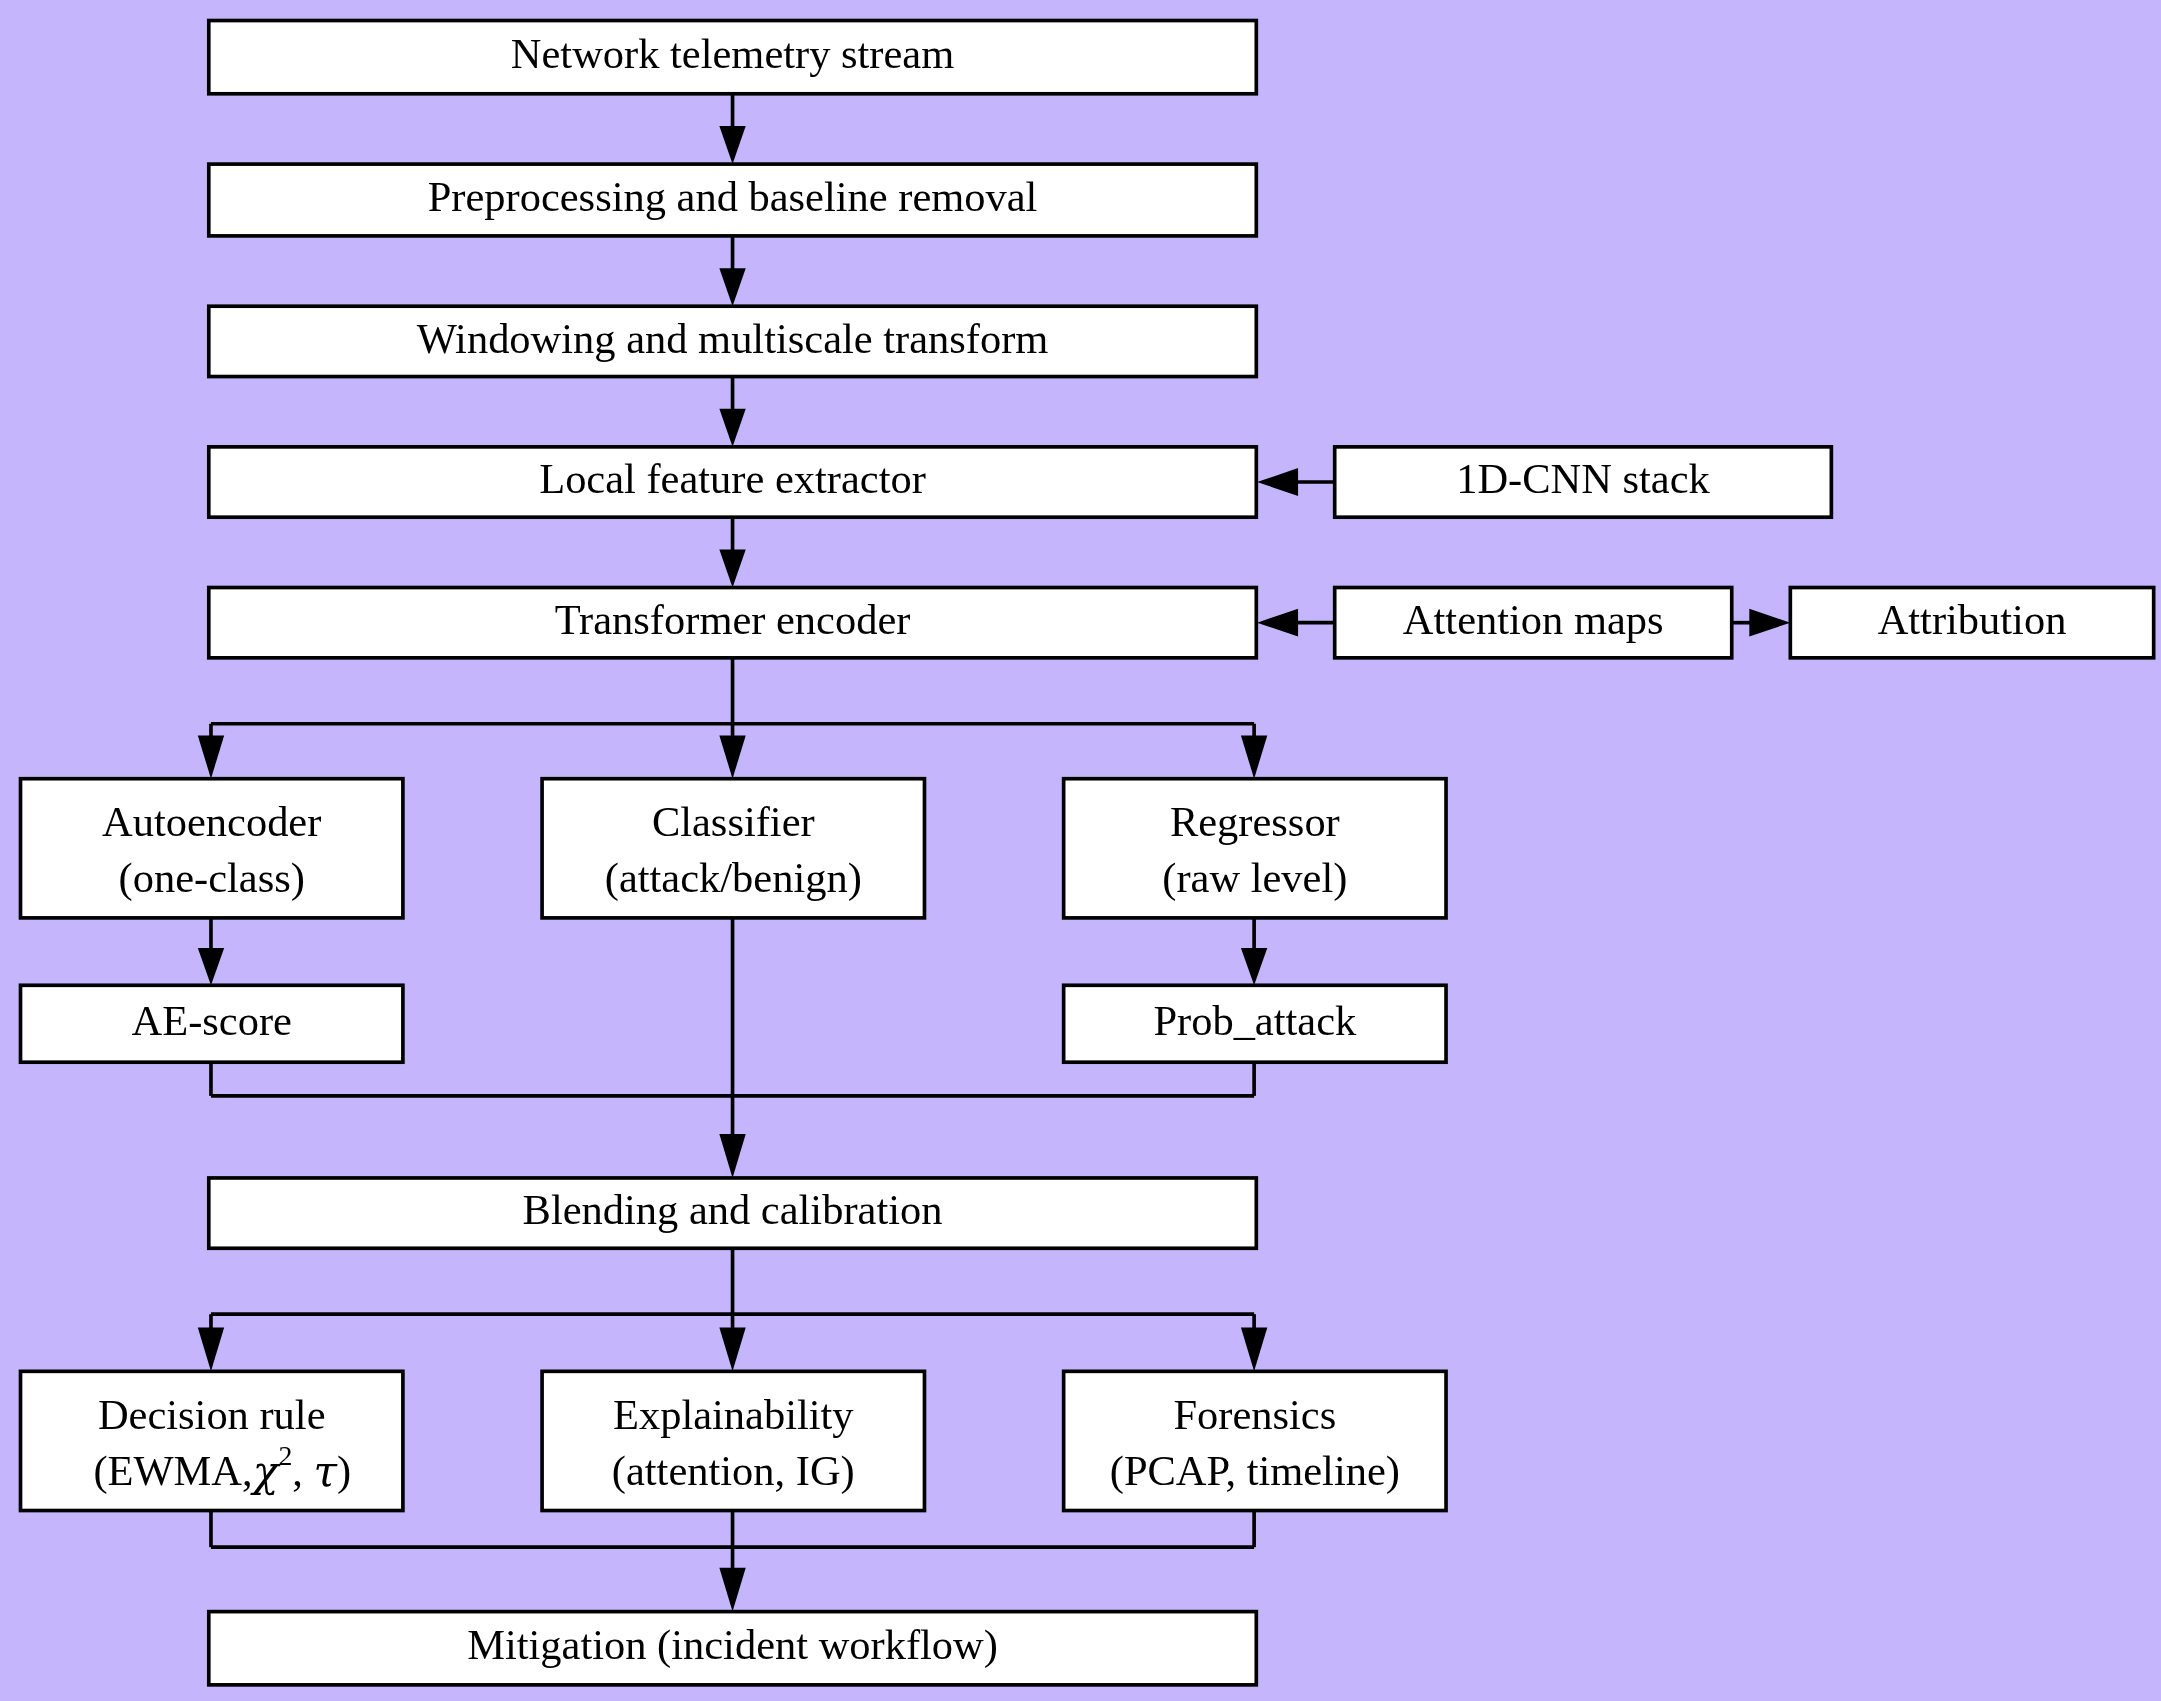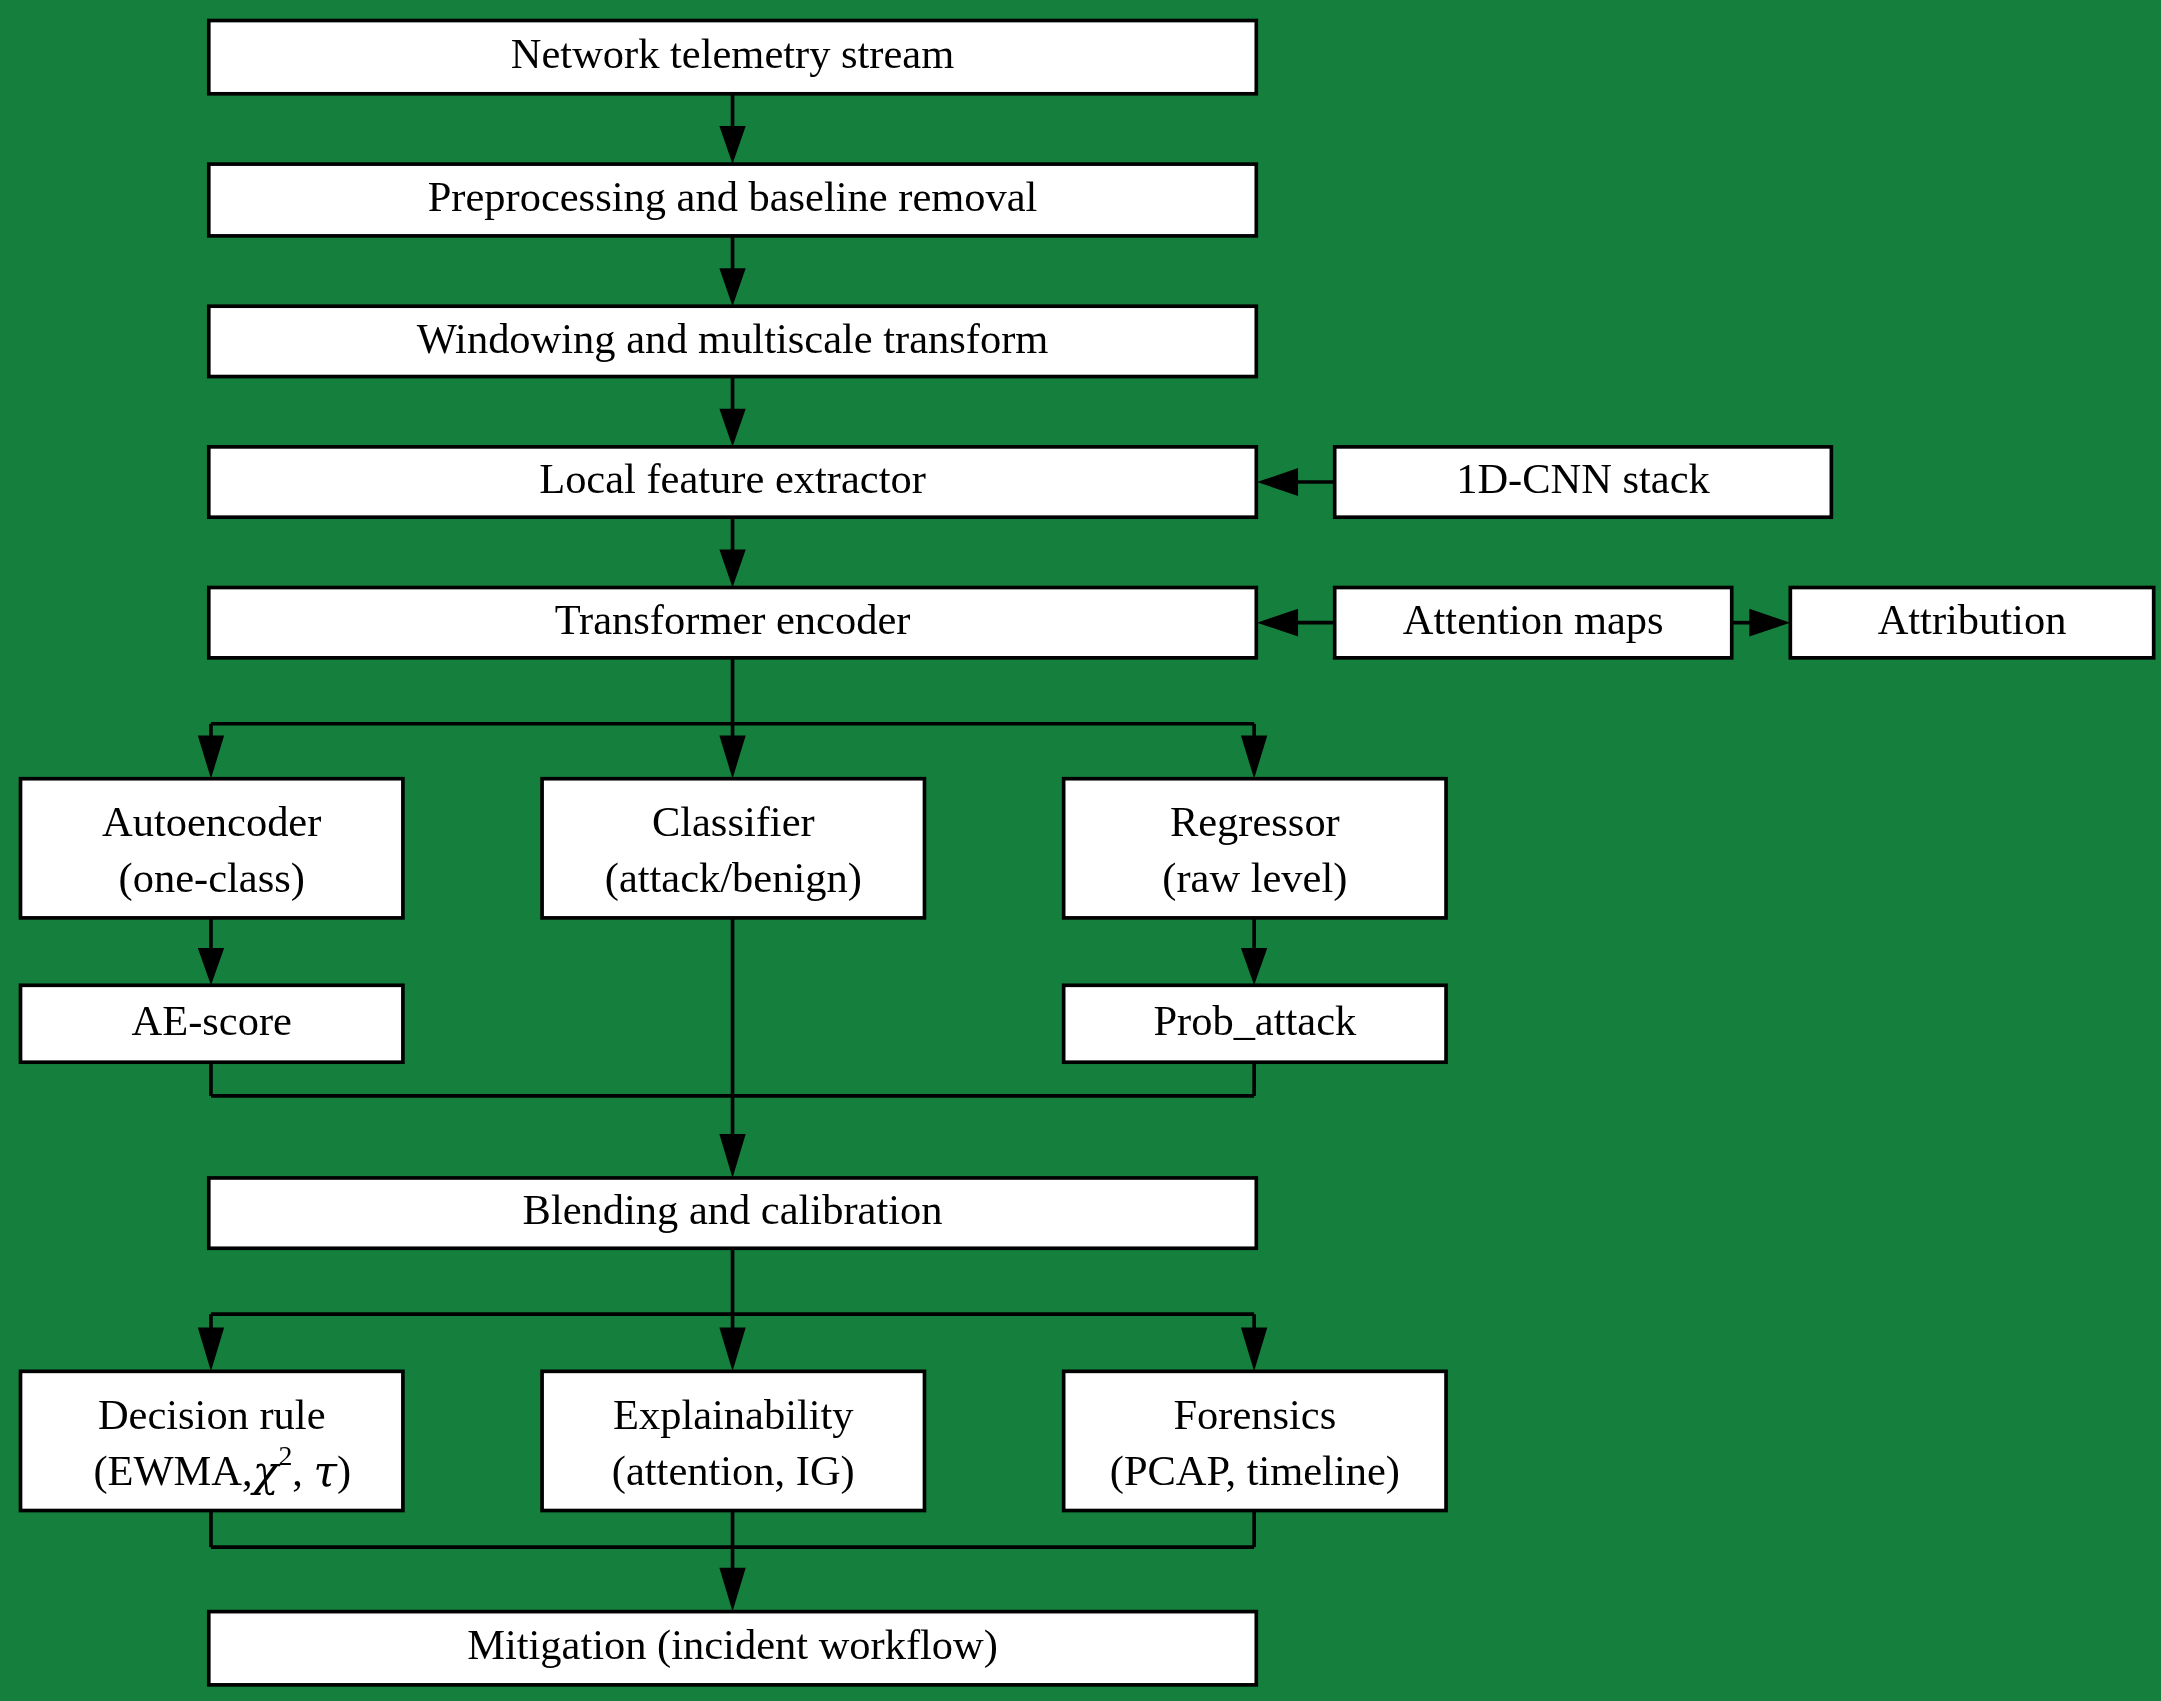--- a/index.html
+++ b/index.html
@@ -7,21 +7,21 @@
     padding: 0;
     background: #ffffff;
   }
   body {
     font-family: "Liberation Serif", "DejaVu Serif", serif;
   }
   #diagram-root {
     position: relative;
     width: 2161px;
     height: 1701px;
-    background: #15803d;
+    background: #c4b5fd;
     overflow: hidden;
   }
   #flow-svg {
     position: absolute;
     top: 0;
     left: 0;
     width: 2161px;
     height: 1701px;
     display: block;
   }

